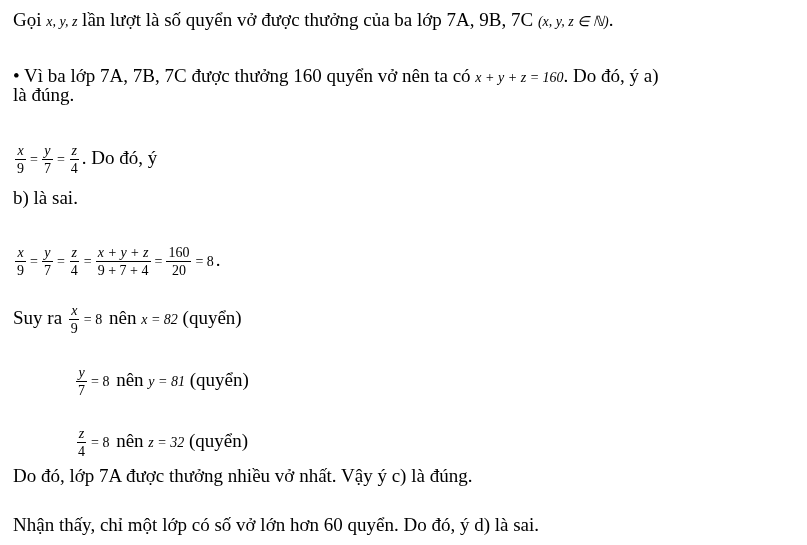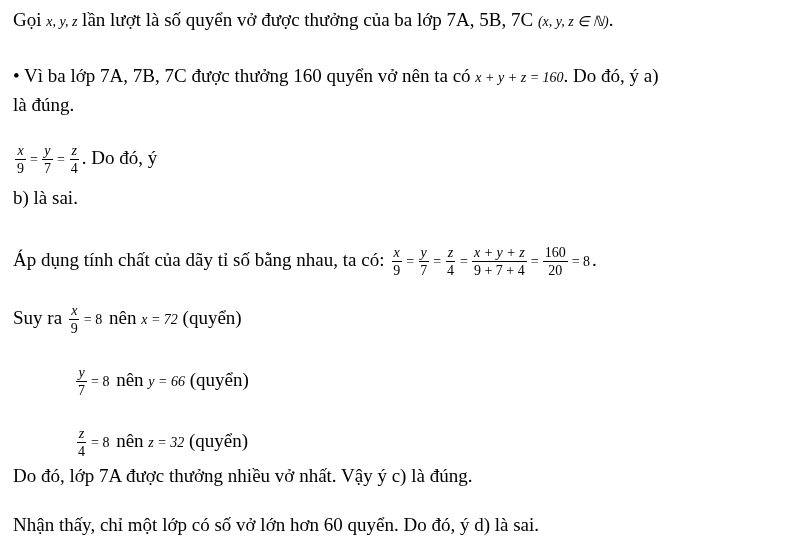--- a/index.html
+++ b/index.html
@@ -17,46 +17,46 @@
   .frac .num { padding: 0 2px; border-bottom: 1px solid #000; }
   .frac .den { padding: 0 2px; }
   .eq { font-size: 14px; margin: 0 2px; }
 </style>
 </head>
 <body>
 
 <div>
 
   <div class="line" style="top:8px">
-    <span>Gọi </span><span class="m mi">x, y, z</span><span> lần lượt là số quyển vở được thưởng của ba lớp 7A, 5B, 7C </span><span class="m mi">(x, y, z ∈ ℕ)</span><span>.</span>
+    <span>Gọi </span><span class="m mi">x, y, z</span><span> lần lượt là số quyển vở được thưởng của ba lớp 7A, 9B, 7C </span><span class="m mi">(x, y, z ∈ ℕ)</span><span>.</span>
   </div>
 
   <div class="line" style="top:64px">
     <span>• Vì ba lớp 7A, 7B, 7C được thưởng 160 quyển vở nên ta có </span><span class="m mi">x + y + z = 160</span><span>. Do đó, ý a)</span>
   </div>
 
-  <div class="line" style="top:93px">là đúng.</div>
+  <div class="line" style="top:83px">là đúng.</div>
 
   <div class="line" style="top:142px">
     <span class="frac">
         <span class="num mi">x</span>
         <span class="den">9</span>
       </span><span class="eq">=</span><span class="frac">
         <span class="num mi">y</span>
         <span class="den">7</span>
       </span><span class="eq">=</span><span class="frac">
         <span class="num mi">z</span>
         <span class="den">4</span>
       </span><span>. Do đó, ý</span>
   </div>
 
   <div class="line" style="top:186px">b) là sai.</div>
 
   <div class="line" style="top:244px">
-    <span>Áp dụng tính chất của dãy tỉ số bằng nhau, ta có: </span><span class="frac">
+    <span class="frac">
         <span class="num mi">x</span>
         <span class="den">9</span>
       </span><span class="eq">=</span><span class="frac">
         <span class="num mi">y</span>
         <span class="den">7</span>
       </span><span class="eq">=</span><span class="frac">
         <span class="num mi">z</span>
         <span class="den">4</span>
       </span><span class="eq">=</span><span class="frac">
         <span class="num mi">x + y + z</span>
@@ -64,28 +64,28 @@
       </span><span class="eq">=</span><span class="frac">
         <span class="num">160</span>
         <span class="den">20</span>
       </span><span class="eq">= 8</span><span>.</span>
   </div>
 
   <div class="line" style="top:302px">
     <span>Suy ra </span><span class="frac">
         <span class="num mi">x</span>
         <span class="den">9</span>
-      </span><span class="eq">= 8</span><span> nên </span><span class="m mi">x = 72</span><span> (quyển)</span>
+      </span><span class="eq">= 8</span><span> nên </span><span class="m mi">x = 82</span><span> (quyển)</span>
   </div>
 
   <div class="line" style="top:364px; left:74px">
     <span class="frac">
         <span class="num mi">y</span>
         <span class="den">7</span>
-      </span><span class="eq">= 8</span><span> nên </span><span class="m mi">y = 66</span><span> (quyển)</span>
+      </span><span class="eq">= 8</span><span> nên </span><span class="m mi">y = 81</span><span> (quyển)</span>
   </div>
 
   <div class="line" style="top:425px; left:74px">
     <span class="frac">
         <span class="num mi">z</span>
         <span class="den">4</span>
       </span><span class="eq">= 8</span><span> nên </span><span class="m mi">z = 32</span><span> (quyển)</span>
   </div>
 
   <div class="line" style="top:464px">Do đó, lớp 7A được thưởng nhiều vở nhất. Vậy ý c) là đúng.</div>

